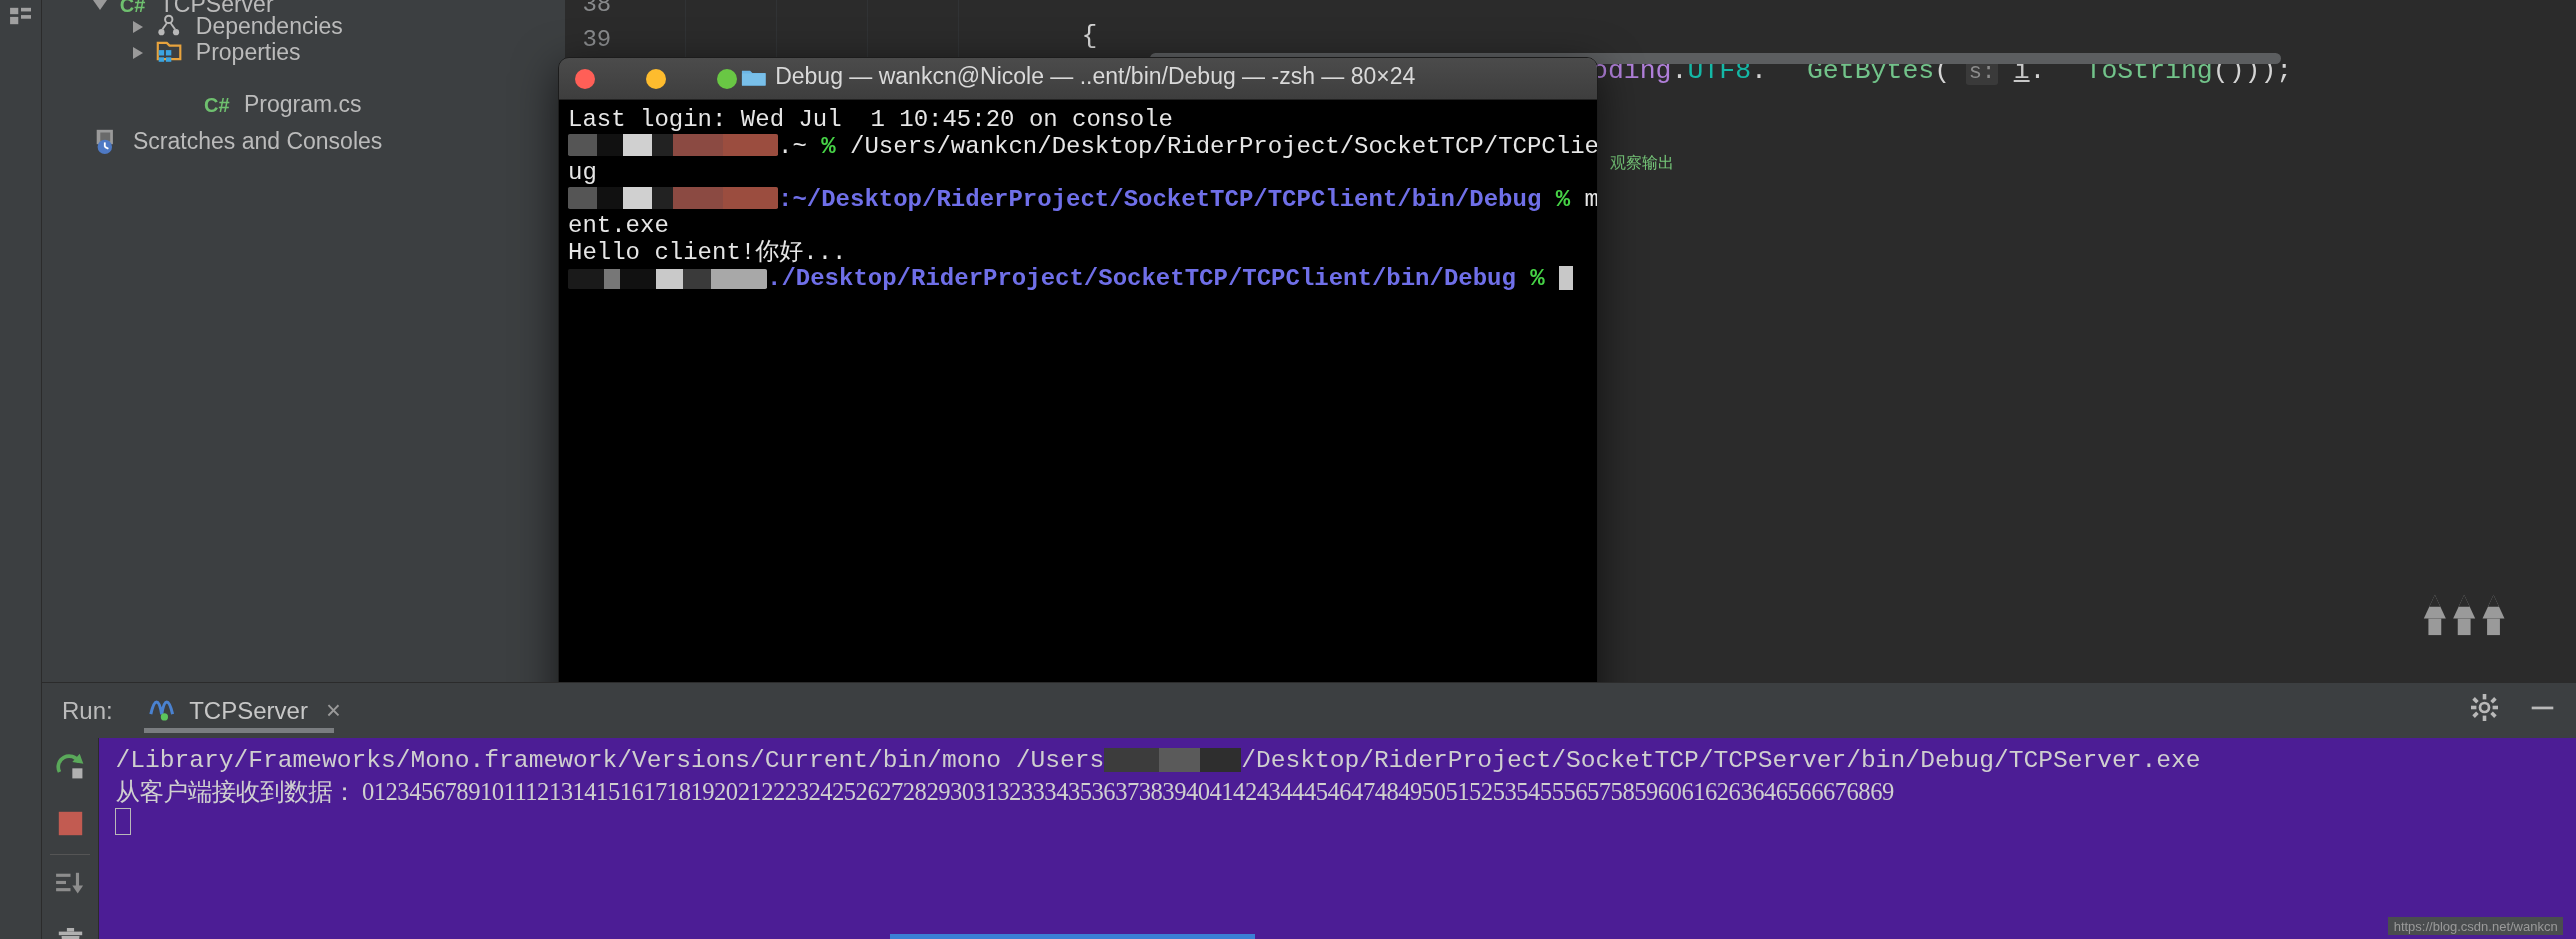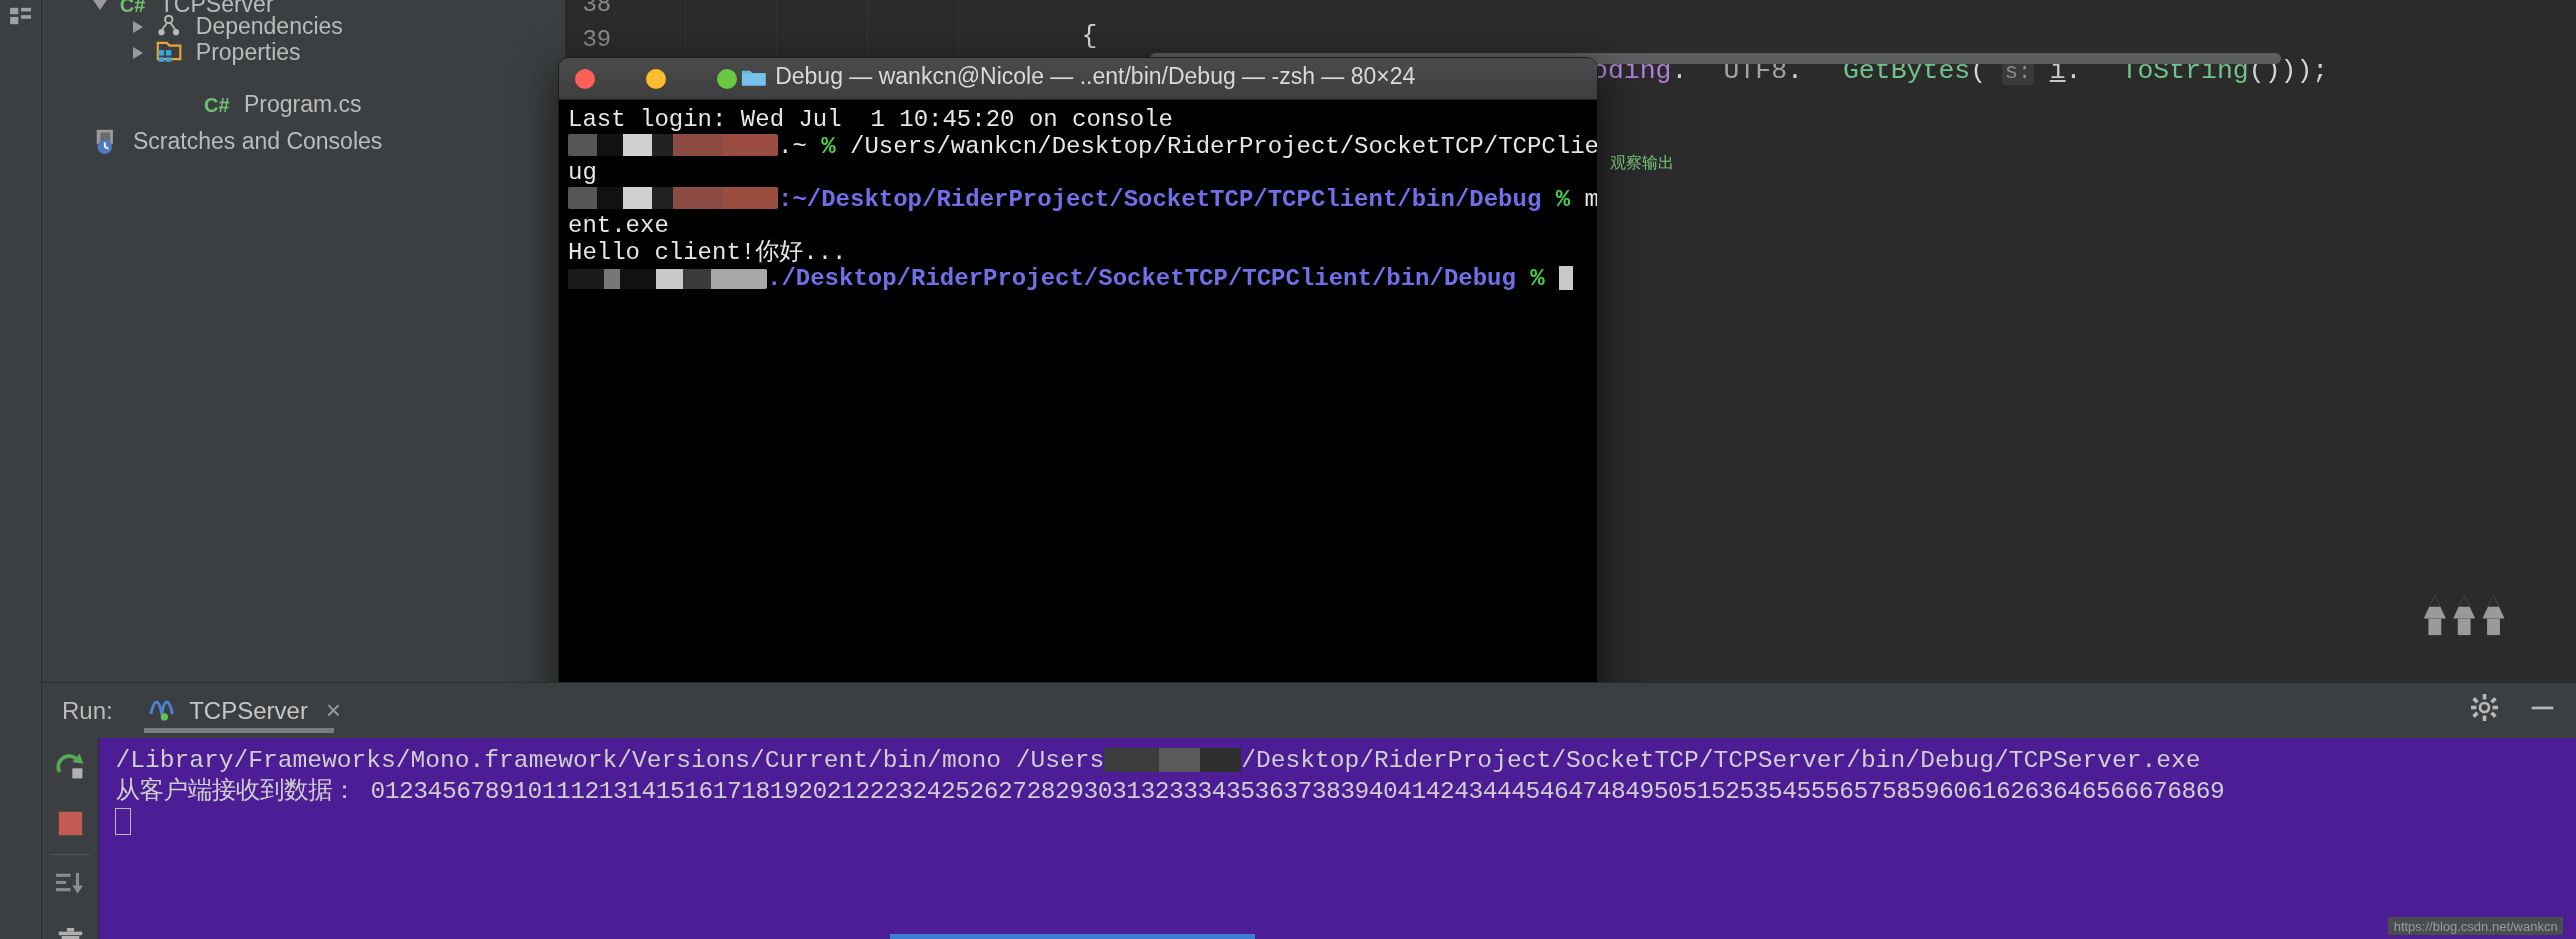--- a/index.html
+++ b/index.html
@@ -57,21 +57,21 @@
     font-family: "Liberation Mono", monospace; font-size: 24px;
   }
   .codeline {
     position: absolute; left: 0; white-space: pre;
     font-family: "Liberation Mono", monospace; font-size: 26.5px;
     color: #a9b7c6;
   }
   .k-white  { color: #d4d4d4; }
   .k-green  { color: #72c38a; margin-left: 40px; }
   .k-purple { color: #b07fd9; }
-  .k-cyan   { color: #a3a3a3; margin-left: 36px; }
+  .k-cyan   { color: #14b8a6; }
   .k-hint   { color: #8b8b8b; background: #3a3a3a; border-radius: 2.7px; padding: 0 2.7px; font-size: 22px; }
   .k-under  { color: #c8c8c8; text-decoration: underline; }
 
   .scroll-h {
     position: absolute; left: 584px; top: 53px; width: 1131px; height: 11px;
     background: #5c5e60; border-radius: 5.5px;
   }
   .green-note {
     position: absolute; color: #77c97a; font-size: 16px; white-space: nowrap;
     font-family: "Liberation Sans", sans-serif;
@@ -152,21 +152,21 @@
   .tb-sep { width: 40px; height: 0.9px; background: #555; margin: 1.8px auto; }
 
   .console {
     position: absolute; left: 57px; top: 55px; right: 0; bottom: 0;
     background: #4c1d95; padding: 7.3px 0 0 16.4px; overflow: hidden;
   }
   .cline {
     font-family: "Liberation Mono", monospace; font-size: 24.6px; line-height: 31px;
     color: #cfcfcf; white-space: pre;
   }
-  .cline.num { letter-spacing: -0.5px; }
+  .cline.num { letter-spacing: -0.5px; font-family: Liberation Serif, serif; }
   .caret-box {
     display: inline-block; width: 15.5px; height: 27px;
     border: 1.8px solid #b9b9b9; vertical-align: -5.5px;
   }
   .redact3 {
     display: inline-block; height: 24px; vertical-align: -4.6px;
     background: linear-gradient(90deg,#3c3c3c 0 40%,#5a5a5a 40% 70%,#2e2e2e 70% 100%);
   }
   .watermark {
     position: absolute; right: 12.8px; bottom: 3.6px;

